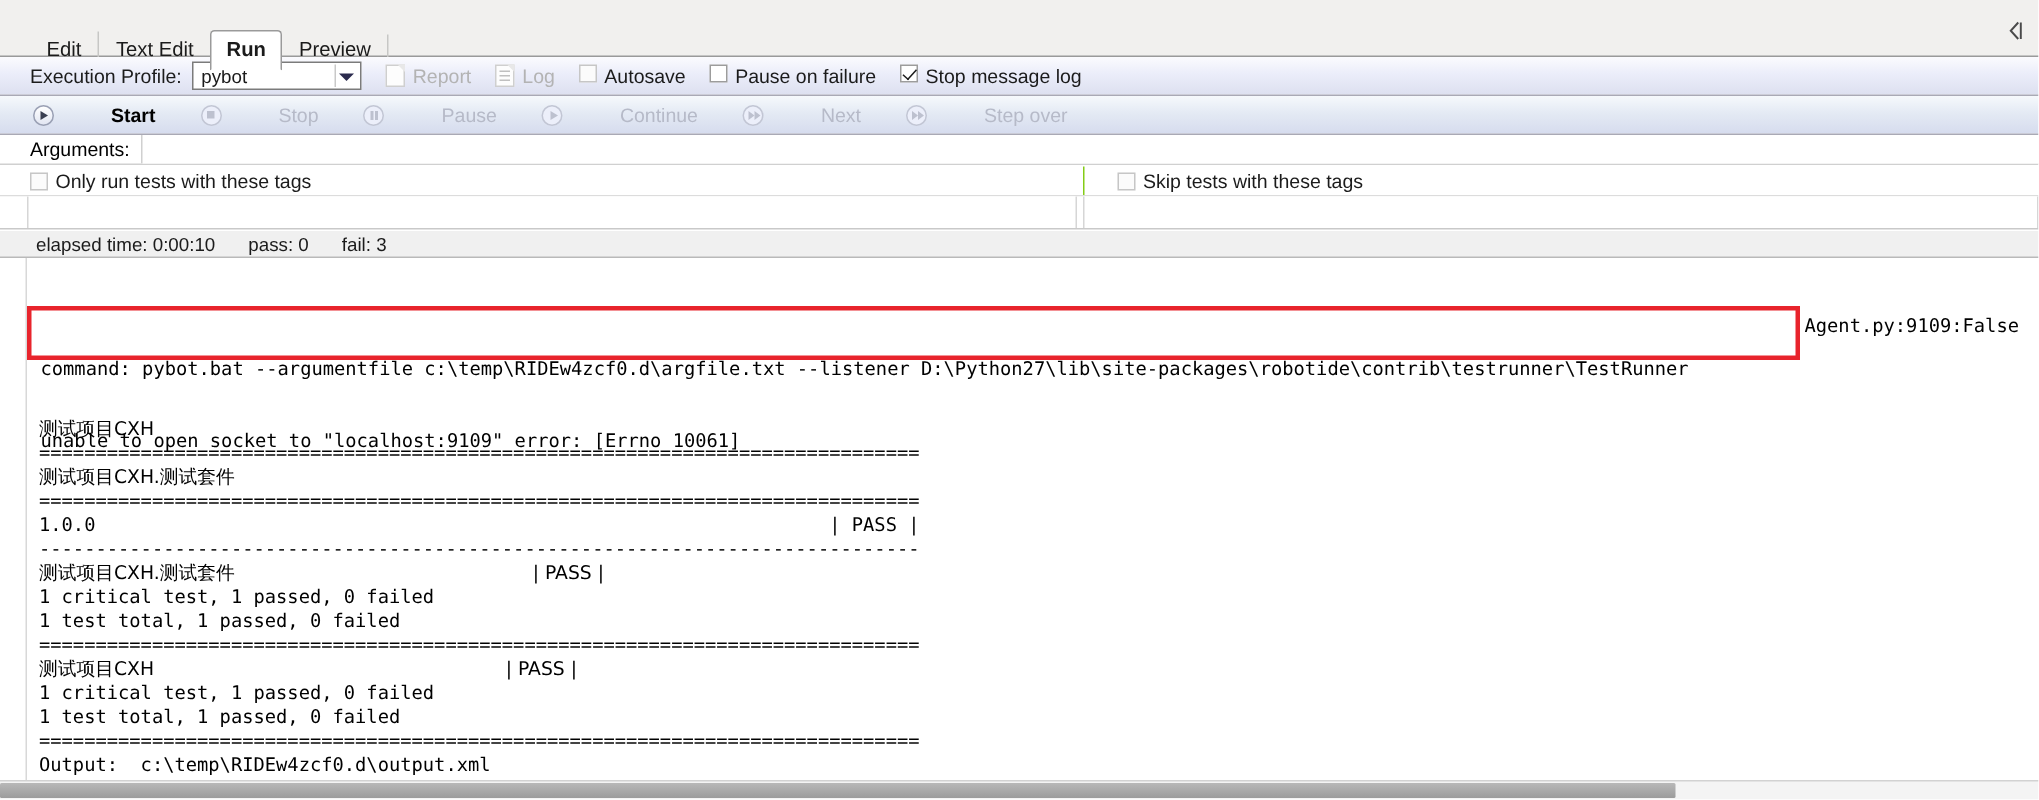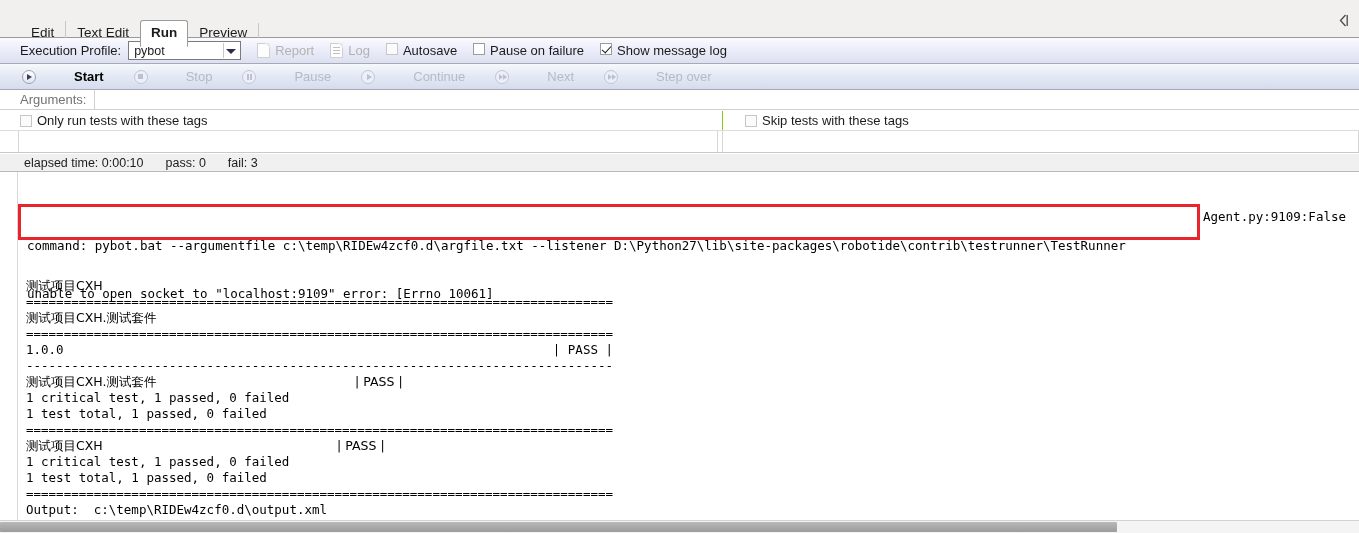--- a/index.html
+++ b/index.html
@@ -177,21 +177,21 @@
   
   .args-row {
     position: absolute; left: 0; top: 90px;
     width: 1359px; height: 20px;
     display: flex; align-items: center;
     background: #ffffff;
     border-bottom: 1px solid #d0d0d0;
   }
   .args-label {
     padding-left: 20px; padding-right: 8px;
-    font-size: 13px; color: #737373; white-space: nowrap;
+    font-size: 13px; color: #000000; white-space: nowrap;
   }
   .args-input {
     flex: 1; height: 19px;
     background: #ffffff;
     border: none;
     border-left: 1px solid #d0d0d0;
     font-family: "Liberation Sans", sans-serif;
     font-size: 13px;
     padding-left: 4px;
     outline: none;
@@ -349,21 +349,21 @@
     <div class="tb-item">
       <span class="chk faint"></span>
       <span>Autosave</span>
     </div>
     <div class="tb-item">
       <span class="chk"></span>
       <span>Pause on failure</span>
     </div>
     <div class="tb-item">
       <span class="chk checked"></span>
-      <span>Show message log</span>
+      <span>Stop message log</span>
     </div>
   </div>
 
   <div class="run-row" id="run-row">
       <div class="runbtn enabled">
         <span class="glyph">
           <span class="g-play"></span>
         </span>
         <span>Start</span>
       </div>

